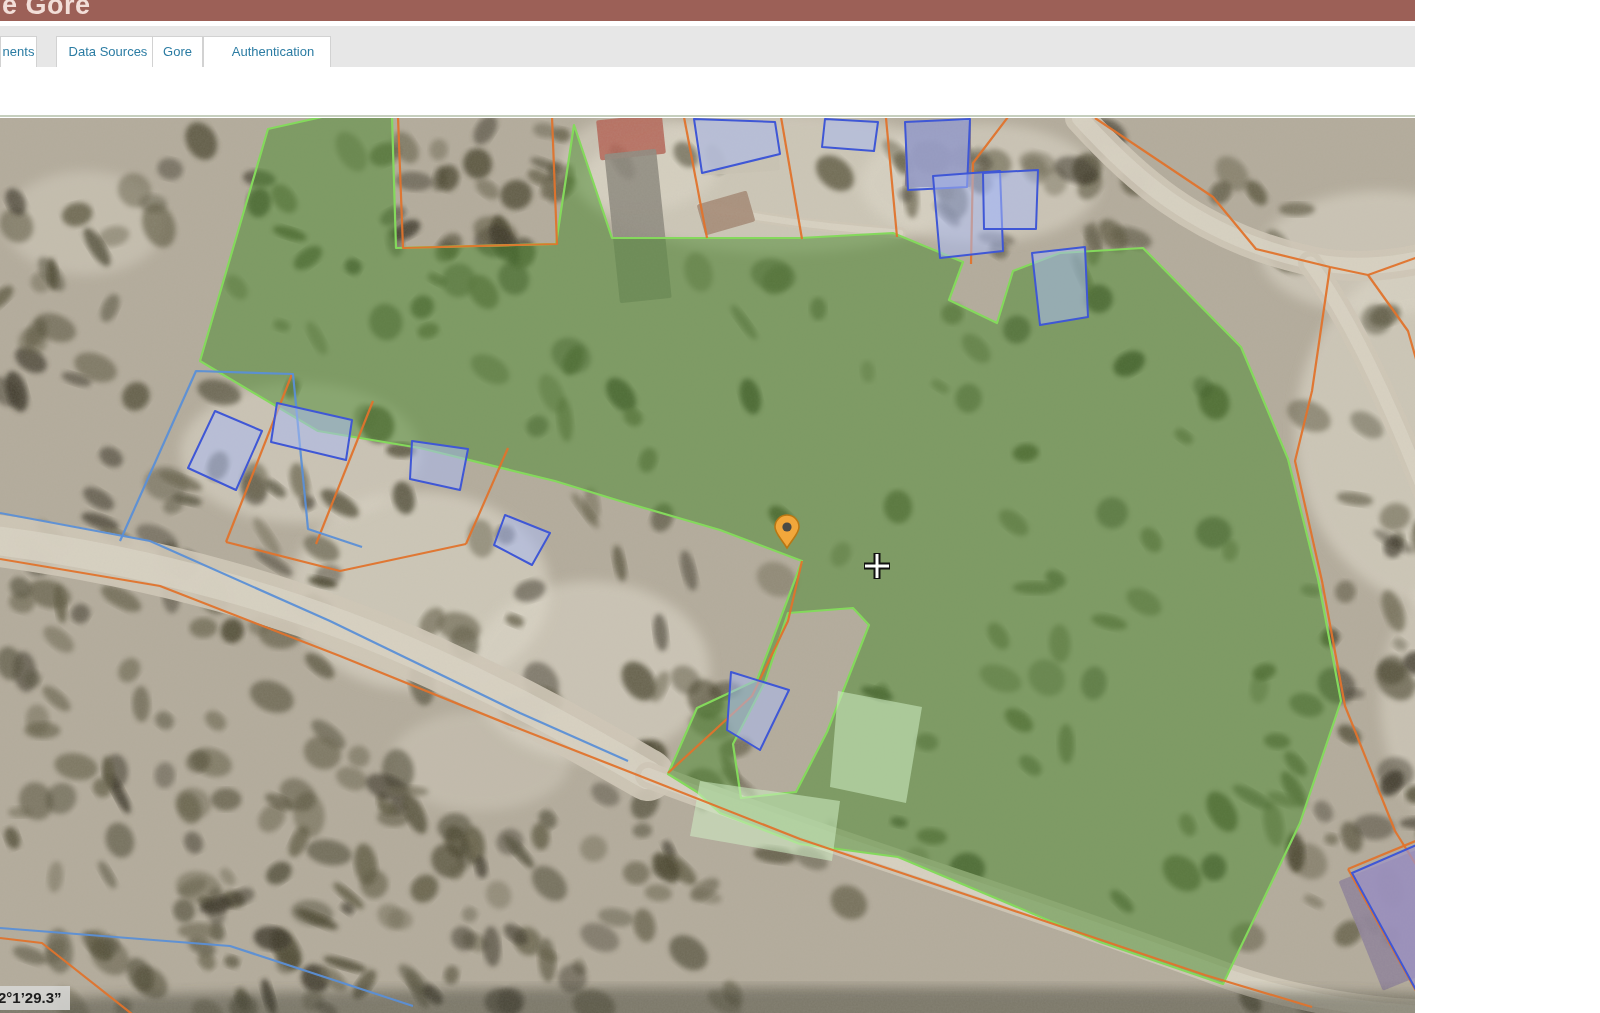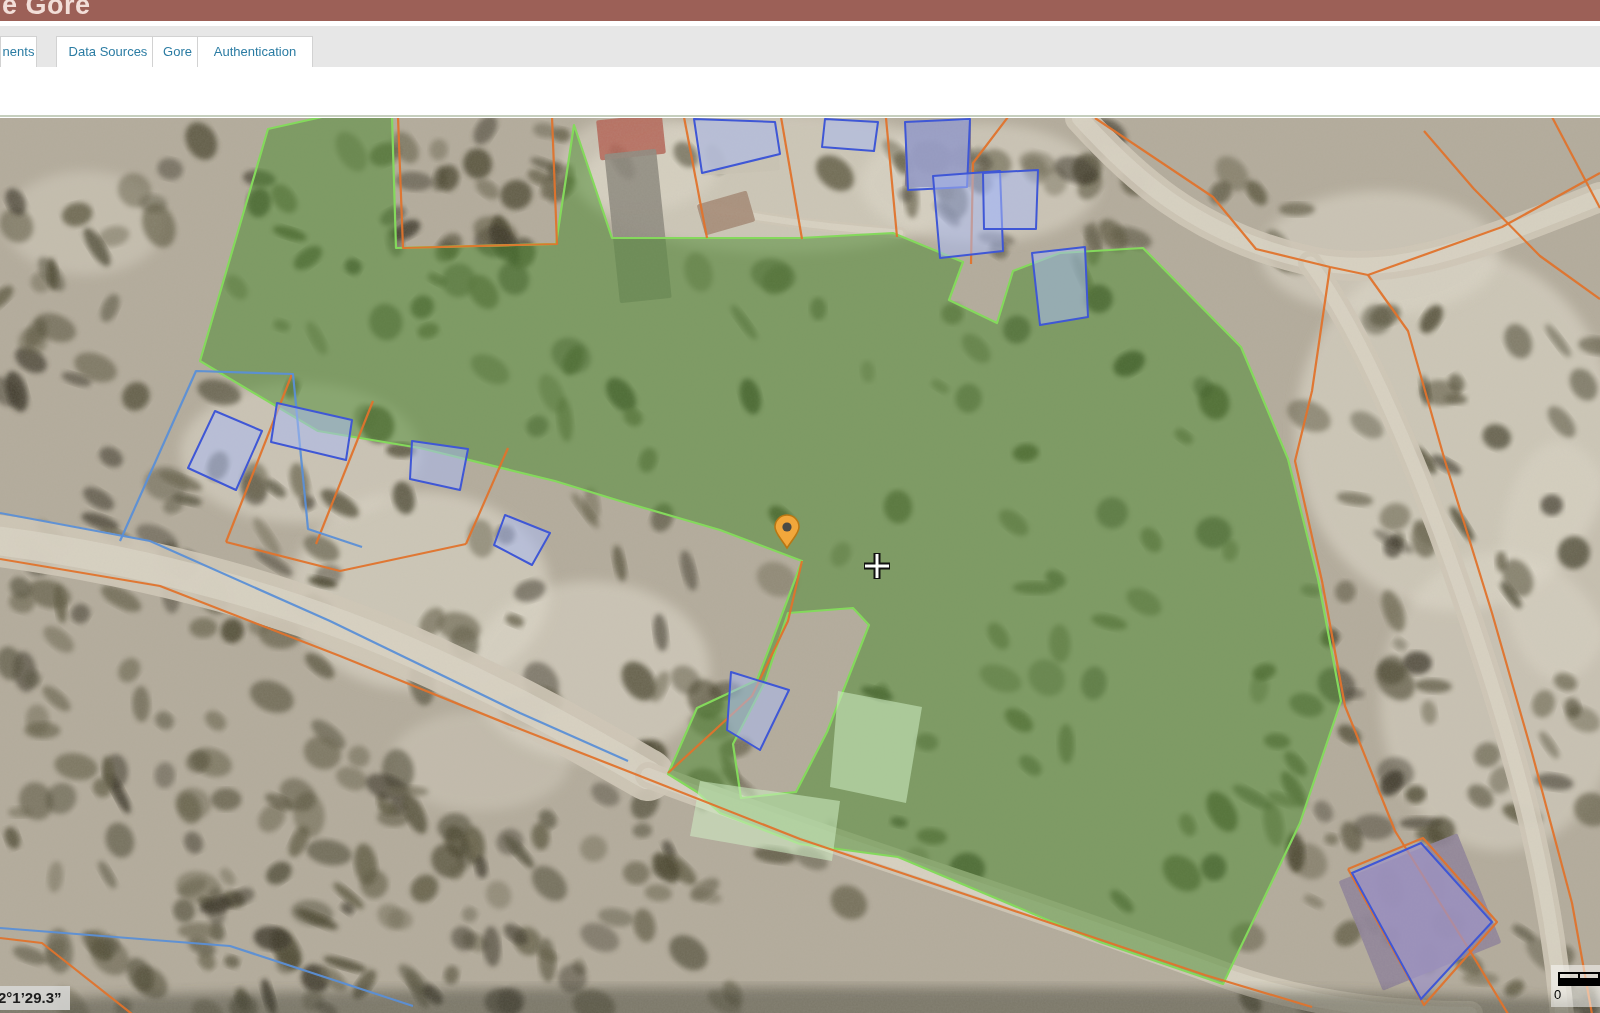--- a/index.html
+++ b/index.html
@@ -1,18 +1,18 @@
 <!DOCTYPE html>
 <html><head>
 <meta charset="utf-8">
 <style>
   html,body{margin:0;padding:0;}
   body{width:1600px;height:1013px;overflow:hidden;background:#fff;
        font-family:"Liberation Sans", sans-serif;}
-  .app{position:relative;width:1600px;height:1013px;overflow:hidden;background:#fff;}
+  .app{position:relative;width:1415px;height:1013px;overflow:hidden;background:#fff;}
 
   
   .hdr{position:absolute;left:0;top:0;width:1600px;height:21px;overflow:hidden;}
   .hdr-title{position:absolute;left:2px;top:-10px;font-size:27px;font-weight:bold;letter-spacing:.5px;}
 
   
   .tabbar{position:absolute;left:0;top:26px;width:1600px;height:41px;background:#e7e7e7;
           border-bottom:6px solid #3b82f6;}
   .tab{position:absolute;bottom:0;height:30px;line-height:30px;background:#fff;
        border:1px solid #d2d2d2;border-bottom:none;text-align:center;font-size:13px;
@@ -51,21 +51,21 @@
 <div class="app">
 
   <div class="hdr" style="background: rgb(156, 96, 87);">
     <div class="hdr-title" style="color: rgb(242, 222, 216);">e Gore</div>
   </div>
 
   <div class="tabbar">
     <div class="tab" style="left: 0px; width: 35px; color: rgb(43, 124, 163);">nents</div>
     <div class="tab" style="left: 48px; width: 102px; color: rgb(43, 124, 163); margin-left: 8px;">Data Sources</div>
     <div class="tab" style="left: 152px; width: 49px; color: rgb(43, 124, 163);">Gore</div>
-    <div class="tab" style="left: 197px; width: 114px; color: rgb(43, 124, 163);">Authentication</div>
+    <div class="tab" style="left: 203px; width: 114px; color: rgb(43, 124, 163); padding-left: 12px;">Authentication</div>
   </div>
 
   <div class="toolbar">
     <div class="tbtn" style="left:5px;">
       <svg width="22" height="22" viewBox="0 0 22 22">
         <rect x="2.5" y="2.5" width="17" height="17" rx="1.5" fill="none" stroke="#3a3a3a" stroke-width="2"></rect>
         <rect x="6.5" y="2.5" width="9" height="5.5" fill="#3a3a3a"></rect>
         <rect x="12.5" y="3.5" width="2" height="3.5" fill="#fff"></rect>
         <rect x="5.5" y="11" width="11" height="8.5" fill="#3a3a3a"></rect>
         <rect x="7" y="13" width="8" height="1.5" fill="#fff"></rect>

